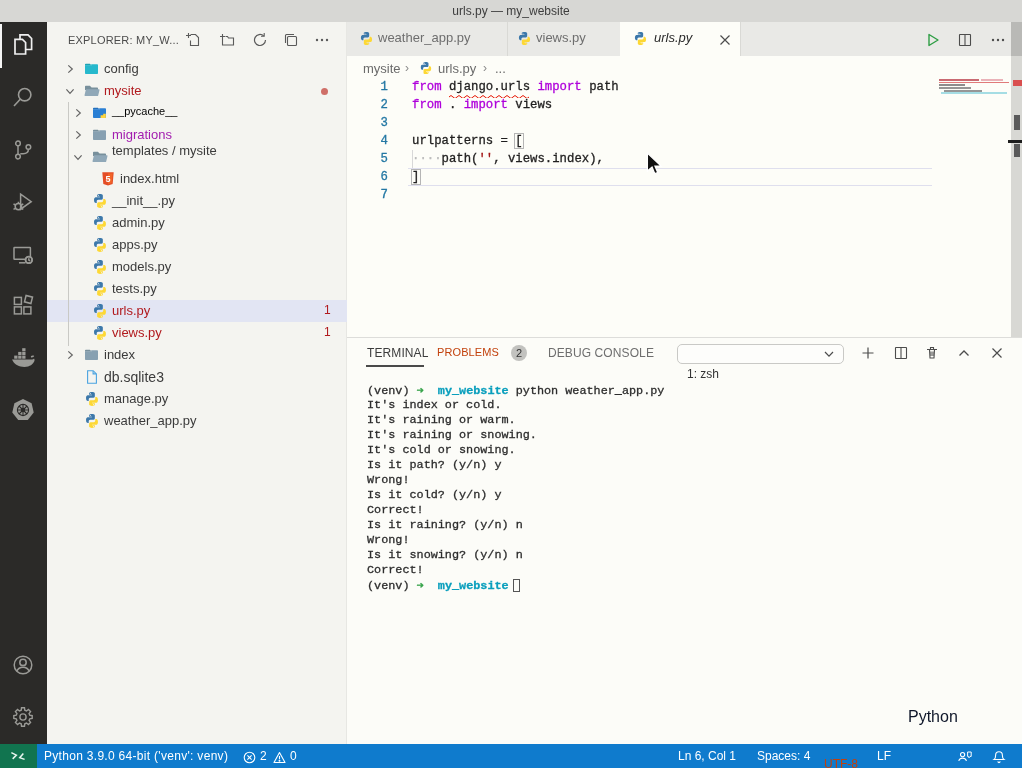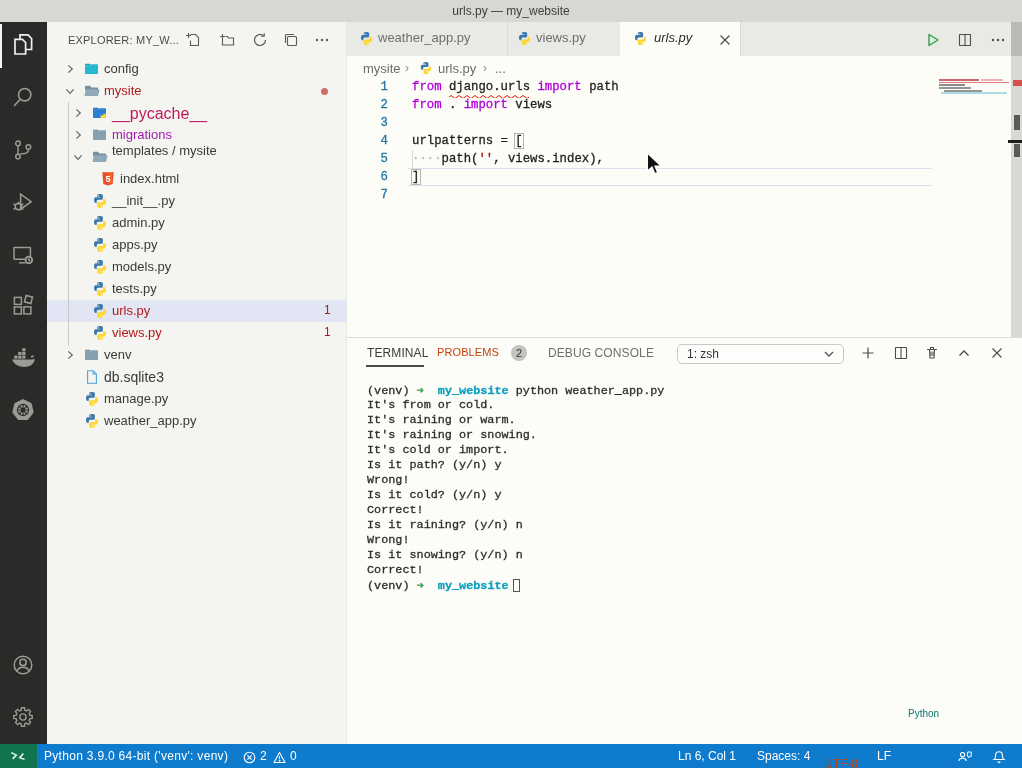--- a/index.html
+++ b/index.html
@@ -143,21 +143,21 @@
 <div class="a" style="left:104px;top:83px;font-size:13px;color:#b11a1e;white-space:nowrap">mysite</div>
 <div class="a" style="left:321px;top:88px;width:7px;height:7px;border-radius:50%;background:#cf6f68"></div>
 <div class="a" style="left:71px;top:106px;width:14px;height:14px"><svg width="14" height="14" viewBox="0 0 14 14">
       <path d="M5.3 3.4l4 3.6-4 3.6" stroke="#646464" fill="none" stroke-width="1.2"></path>
     </svg></div>
 <div class="a" style="left:92px;top:105px;width:16px;height:16px"><svg width="16" height="16" viewBox="0 0 16 16">
       <path fill="#2470bd" d="M1 3.6c0-.4.3-.8.8-.8h4.1l1.7 1.7H1z"></path>
       <path fill="#2a7fd4" d="M1 4.3h6.8l-1-1h6.4c.5 0 .8.3.8.8v8.1c0 .4-.3.8-.8.8H1.8c-.5 0-.8-.3-.8-.8z"></path>
       <path fill="#ffd43b" d="M8.6 12.9v-2.6h2.6v-1.5h2.6v4.1z"></path>
     </svg></div>
-<div class="a" style="left:112px;top:105px;font-size:16px;color:#be185d;white-space:nowrap">__pycache__</div>
+<div class="a" style="left:112px;top:105px;font-size:11px;color:#000000;white-space:nowrap">__pycache__</div>
 <div class="a" style="left:71px;top:128px;width:14px;height:14px"><svg width="14" height="14" viewBox="0 0 14 14">
       <path d="M5.3 3.4l4 3.6-4 3.6" stroke="#646464" fill="none" stroke-width="1.2"></path>
     </svg></div>
 <div class="a" style="left:92px;top:127px;width:16px;height:16px"><svg width="16" height="16" viewBox="0 0 16 16">
       <path fill="#78909c" d="M1 3.6c0-.4.3-.8.8-.8h4.1l1.7 1.7H1z"></path>
       <path fill="#87a0b1" d="M1 4.3h6.8l-1-1h6.4c.5 0 .8.3.8.8v8.1c0 .4-.3.8-.8.8H1.8c-.5 0-.8-.3-.8-.8z"></path>
     </svg></div>
 <div class="a" style="left:112px;top:127px;font-size:13px;color:#a21caf;white-space:nowrap">migrations</div>
 <div class="a" style="left:71px;top:150px;width:14px;height:14px"><svg width="14" height="14" viewBox="0 0 14 14">
       <path d="M3.4 5.3l3.6 4 3.6-4" stroke="#646464" fill="none" stroke-width="1.2"></path>
@@ -210,21 +210,21 @@
     </svg></div>
 <div class="a" style="left:112px;top:325px;font-size:13px;color:#b11a1e;white-space:nowrap">views.py</div>
 <div class="a" style="left:324px;top:325px;font-size:12px;color:#b11a1e">1</div>
 <div class="a" style="left:63px;top:348px;width:14px;height:14px"><svg width="14" height="14" viewBox="0 0 14 14">
       <path d="M5.3 3.4l4 3.6-4 3.6" stroke="#646464" fill="none" stroke-width="1.2"></path>
     </svg></div>
 <div class="a" style="left:84px;top:347px;width:16px;height:16px"><svg width="16" height="16" viewBox="0 0 16 16">
       <path fill="#78909c" d="M1 3.6c0-.4.3-.8.8-.8h4.1l1.7 1.7H1z"></path>
       <path fill="#87a0b1" d="M1 4.3h6.8l-1-1h6.4c.5 0 .8.3.8.8v8.1c0 .4-.3.8-.8.8H1.8c-.5 0-.8-.3-.8-.8z"></path>
     </svg></div>
-<div class="a" style="left:104px;top:347px;font-size:13px;color:#3b3b3b;white-space:nowrap">venv</div>
+<div class="a" style="left:104px;top:347px;font-size:13px;color:#3b3b3b;white-space:nowrap">index</div>
 <div class="a" style="left:84px;top:369px;width:16px;height:16px"><svg width="16" height="16" viewBox="0 0 16 16">
       <path fill="none" stroke="#4aa3e0" stroke-width="1.1" d="M3.6 1.7h5.6l3.2 3.2v9.4H3.6z"></path>
       <path fill="none" stroke="#4aa3e0" stroke-width="1.1" d="M9.1 1.9v3h3.1"></path>
     </svg></div>
 <div class="a" style="left:104px;top:369px;font-size:14px;color:#3b3b3b;white-space:nowrap">db.sqlite3</div>
 <div class="a" style="left:84px;top:391px;width:16px;height:16px"><svg width="16" height="16" viewBox="0 0 16 16">
       <path fill="#3c78aa" d="M7.93 1.1c-3.0 0-2.82 1.32-2.82 1.32l.004 1.37h2.87v.41H3.97s-1.93-.22-1.93 2.82 1.68 2.93 1.68 2.93h1.0V8.53s-.054-1.68 1.66-1.68h2.85s1.61.026 1.61-1.55V2.69s.24-1.59-2.92-1.59zM6.35 2.02a.52.52 0 1 1 0 1.04.52.52 0 0 1 0-1.04z"></path>
       <path fill="#fdd835" d="M8.05 14.9c3.0 0 2.82-1.32 2.82-1.32l-.004-1.37H8v-.41h4.01s1.93.22 1.93-2.82-1.68-2.93-1.68-2.93h-1.0v1.42s.054 1.68-1.66 1.68H6.75s-1.61-.026-1.61 1.55v2.61s-.24 1.59 2.91 1.59zM9.63 13.98a.52.52 0 1 1 0-1.04.52.52 0 0 1 0 1.04z"></path>
     </svg></div>
 <div class="a" style="left:104px;top:391px;font-size:13px;color:#3b3b3b;white-space:nowrap">manage.py</div>
@@ -316,21 +316,21 @@
 <div class="a" style="left:646px;top:152px;width:18px;height:24px"><svg width="18" height="24" viewBox="0 0 16 22">
       <path d="M1 1v16.5l4.3-3.6 2.5 6 2.7-1.1-2.5-5.9h5.6z" fill="#111" stroke="#fff" stroke-width="1.2"></path>
     </svg></div>
 <div class="a" style="left:347px;top:337px;width:675px;height:407px;background:#fcfcf8;border-top:1px solid #ddddda"></div>
 <div class="a" style="left:367px;top:346px;font-size:12px;color:#3c3c3c;letter-spacing:0.1px">TERMINAL</div>
 <div class="a" style="left:366px;top:365px;width:58px;height:1.6px;background:#4a4a4a"></div>
 <div class="a" style="left:437px;top:346px;font-size:11px;color:#c2410c;letter-spacing:0.1px">PROBLEMS</div>
 <div class="a" style="left:511px;top:345px;width:16px;height:16px;border-radius:50%;background:#c2c2bf;text-align:center;font-size:11px;color:#333;line-height:16px">2</div>
 <div class="a" style="left:548px;top:346px;font-size:12px;color:#6e6e6e;letter-spacing:0.1px">DEBUG CONSOLE</div>
 <div class="a" style="left:677px;top:344px;width:167px;height:20px;background:#fdfdfb;border:1px solid #c9c9c6;border-radius:5px"></div>
-<div class="a" style="left:687px;top:347px;font-size:12px;color:#333">1: zsh</div>
+<div class="a" style="left:687px;top:367px;font-size:12px;color:#333">1: zsh</div>
 <div class="a" style="left:822px;top:347px;width:14px;height:14px"><svg width="14" height="14" viewBox="0 0 14 14">
       <path d="M3 5l4 4.2L11 5" fill="none" stroke="#4c4c4c" stroke-width="1.2"></path>
     </svg></div>
 <div class="a" style="left:860px;top:345px;width:16px;height:16px"><svg width="16" height="16" viewBox="0 0 16 16">
       <path d="M8 2.5v11M2.5 8h11" stroke="#4c4c4c" stroke-width="1.2"></path>
     </svg></div>
 <div class="a" style="left:893px;top:345px;width:16px;height:16px"><svg width="16" height="16" viewBox="0 0 16 16">
       <g fill="none" stroke="#4c4c4c" stroke-width="1.1">
         <rect x="2.5" y="2.5" width="11" height="11" rx="0.5"></rect>
         <path d="M8 2.5v11"></path>
@@ -342,24 +342,24 @@
         <path d="M7 6.5V11M9 6.5V11"></path>
       </g>
     </svg></div>
 <div class="a" style="left:956px;top:345px;width:16px;height:16px"><svg width="16" height="16" viewBox="0 0 16 16">
       <path d="M3.5 10.5L8 6l4.5 4.5" fill="none" stroke="#4c4c4c" stroke-width="1.3"></path>
     </svg></div>
 <div class="a" style="left:989px;top:345px;width:16px;height:16px"><svg width="16" height="16" viewBox="0 0 16 16">
       <path d="M3.5 3.5l9 9M12.5 3.5l-9 9" stroke="#4c4c4c" stroke-width="1.2"></path>
     </svg></div>
 <div class="a mono" style="left:367px;top:383px;font-size:11.8px;color:#2d2d2d;white-space:pre">(venv) <span class="grn">➜</span>  <span class="cyan">my_website</span> python weather_app.py</div>
-<div class="a mono" style="left:367px;top:398px;font-size:11.8px;color:#2d2d2d;white-space:pre">It's from or cold.</div>
+<div class="a mono" style="left:367px;top:398px;font-size:11.8px;color:#2d2d2d;white-space:pre">It's index or cold.</div>
 <div class="a mono" style="left:367px;top:413px;font-size:11.8px;color:#2d2d2d;white-space:pre">It's raining or warm.</div>
 <div class="a mono" style="left:367px;top:428px;font-size:11.8px;color:#2d2d2d;white-space:pre">It's raining or snowing.</div>
-<div class="a mono" style="left:367px;top:443px;font-size:11.8px;color:#2d2d2d;white-space:pre">It's cold or import.</div>
+<div class="a mono" style="left:367px;top:443px;font-size:11.8px;color:#2d2d2d;white-space:pre">It's cold or snowing.</div>
 <div class="a mono" style="left:367px;top:458px;font-size:11.8px;color:#2d2d2d;white-space:pre">Is it path? (y/n) y</div>
 <div class="a mono" style="left:367px;top:473px;font-size:11.8px;color:#2d2d2d;white-space:pre">Wrong!</div>
 <div class="a mono" style="left:367px;top:488px;font-size:11.8px;color:#2d2d2d;white-space:pre">Is it cold? (y/n) y</div>
 <div class="a mono" style="left:367px;top:503px;font-size:11.8px;color:#2d2d2d;white-space:pre">Correct!</div>
 <div class="a mono" style="left:367px;top:518px;font-size:11.8px;color:#2d2d2d;white-space:pre">Is it raining? (y/n) n</div>
 <div class="a mono" style="left:367px;top:533px;font-size:11.8px;color:#2d2d2d;white-space:pre">Wrong!</div>
 <div class="a mono" style="left:367px;top:548px;font-size:11.8px;color:#2d2d2d;white-space:pre">Is it snowing? (y/n) n</div>
 <div class="a mono" style="left:367px;top:563px;font-size:11.8px;color:#2d2d2d;white-space:pre">Correct!</div>
 <div class="a mono" style="left:367px;top:578px;font-size:11.8px;color:#2d2d2d;white-space:pre">(venv) <span class="grn">➜</span>  <span class="cyan">my_website</span></div>
 <div class="a" style="left:513px;top:579px;width:7px;height:13px;border:1px solid #555"></div>
@@ -384,21 +384,21 @@
         <path d="M6.5 1.5l5.5 10h-11z" stroke-linejoin="round"></path>
         <path d="M6.5 5v3.2"></path>
         <circle cx="6.5" cy="9.7" r="0.4" fill="#fff"></circle>
       </g>
     </svg></div>
 <div class="a" style="left:290px;top:749px;font-size:12px;color:#fff">0</div>
 <div class="a" style="left:678px;top:749px;font-size:12px;color:#fff">Ln 6, Col 1</div>
 <div class="a" style="left:757px;top:749px;font-size:12px;color:#fff">Spaces: 4</div>
 <div class="a" style="left:824px;top:757px;font-size:12px;color:#c2410c">UTF-8</div>
 <div class="a" style="left:877px;top:749px;font-size:12px;color:#fff">LF</div>
-<div class="a" style="left:908px;top:708px;font-size:10px;color:#0f766e">Python</div>
+<div class="a" style="left:908px;top:708px;font-size:16px;color:#0f172a">Python</div>
 <div class="a" style="left:957px;top:749px;width:15px;height:15px"><svg width="15" height="15" viewBox="0 0 15 15">
       <g fill="none" stroke="#fff" stroke-width="1.1">
         <circle cx="5.6" cy="5.6" r="2.1"></circle>
         <path d="M1.7 11.9c.7-1.8 2.1-2.8 3.9-2.8 1.8 0 3.2 1 3.9 2.8"></path>
         <path d="M10.6 3h3.6v4.4h-1.2l-1 1.4-.6-1.4h-.8z" stroke-width="1.0"></path>
       </g>
     </svg></div>
 <div class="a" style="left:992px;top:750px;width:14px;height:14px"><svg width="14" height="14" viewBox="0 0 14 14">
       <g fill="none" stroke="#fff" stroke-width="1.1">
         <path d="M7 1.8c2.1 0 3.4 1.5 3.4 3.6 0 2.8.9 3.7 1.5 4.1H2.1c.6-.4 1.5-1.3 1.5-4.1 0-2.1 1.3-3.6 3.4-3.6z"></path>

